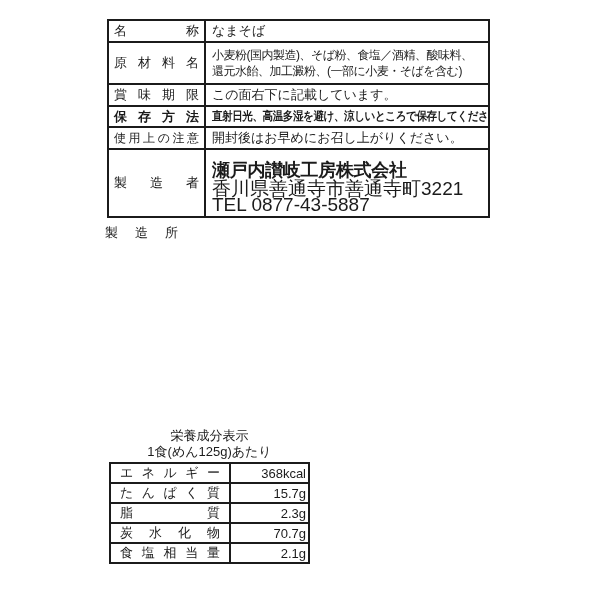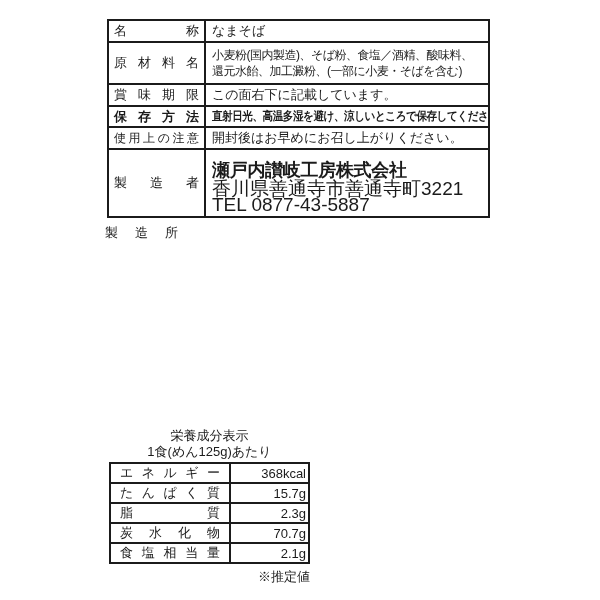--- a/index.html
+++ b/index.html
@@ -216,14 +216,13 @@
     <tr>
       <td class="nlbl">炭 水 化 物</td>
       <td class="nval">70.7g</td>
     </tr>
     <tr>
       <td class="nlbl">食塩相当量</td>
       <td class="nval">2.1g</td>
     </tr>
   </tbody>
     </table>
-  <div class="n-note">※推定値</div>
 </div>
 
 </body></html>

